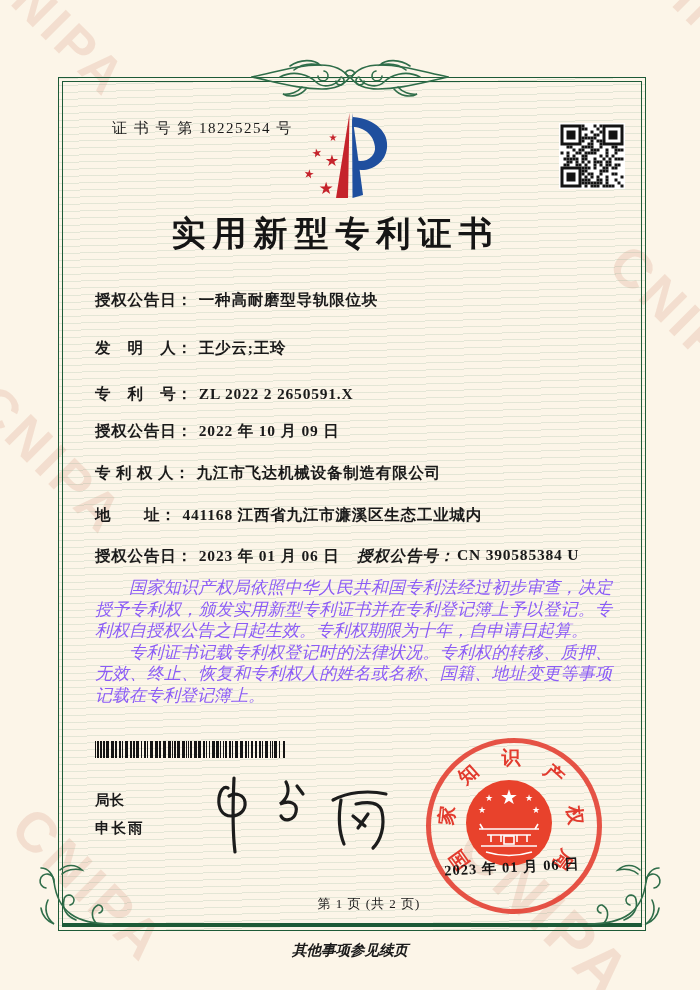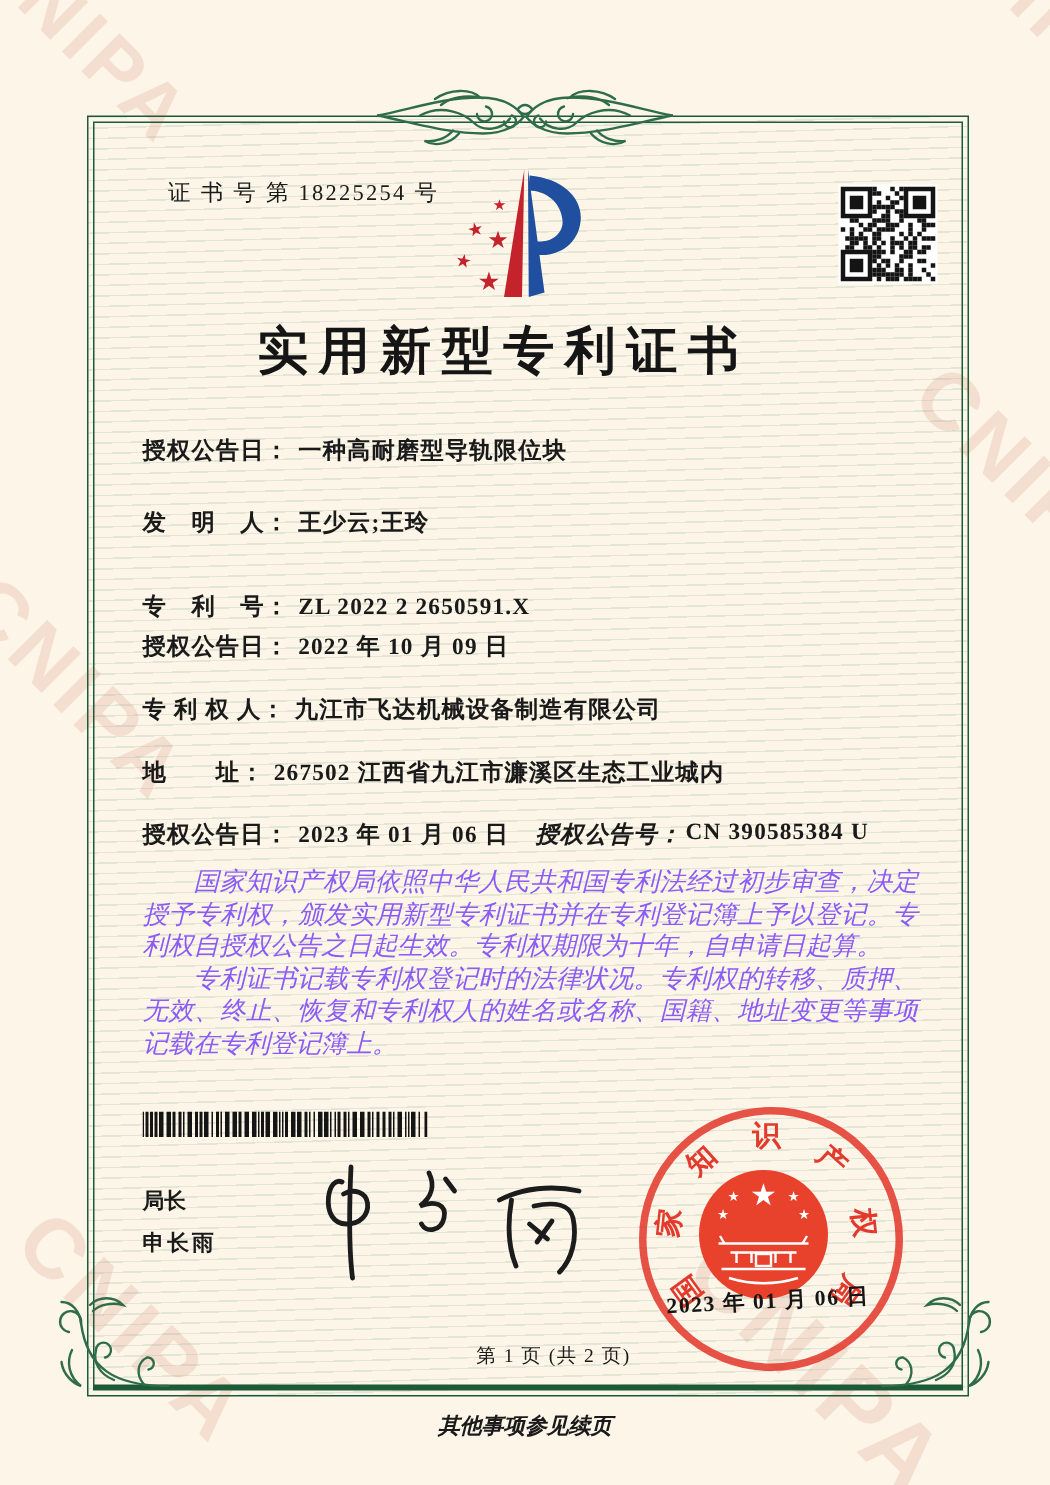--- a/index.html
+++ b/index.html
@@ -314,31 +314,31 @@
     </svg>
 
   <div class="title">实用新型专利证书</div>
 
   <div class="field" style="top:290px;">
     <span class="lbl">授权公告日：</span><span>一种高耐磨型导轨限位块</span>
   </div>
   <div class="field" style="top:338px;">
     <span class="lbl">发　明　人：</span><span>王少云;王玲</span>
   </div>
-  <div class="field" style="top:394px;">
+  <div class="field" style="top:384px;">
     <span class="lbl">专　利　号：</span><span>ZL 2022 2 2650591.X</span>
   </div>
   <div class="field" style="top:421px;">
     <span class="lbl">授权公告日：</span><span>2022 年 10 月 09 日</span>
   </div>
   <div class="field" style="top:463px;">
     <span class="lbl">专 利 权 人：</span><span>九江市飞达机械设备制造有限公司</span>
   </div>
   <div class="field" style="top:505px;">
-    <span class="lbl">地　　址：</span><span>267502 江西省九江市濂溪区生态工业城内</span>
+    <span class="lbl">地　　址：</span><span>441168 江西省九江市濂溪区生态工业城内</span>
   </div>
   <div class="field" style="top:546px;">
     <span class="lbl">授权公告日：</span><span>2023 年 01 月 06 日</span>
     <span class="lbl2">授权公告号：</span>
     <span class="val2">CN 390585384 U</span>
   </div>
 
   <div class="paras">
     <p>国家知识产权局依照中华人民共和国专利法经过初步审查，决定授予专利权，颁发实用新型专利证书并在专利登记簿上予以登记。专利权自授权公告之日起生效。专利权期限为十年，自申请日起算。</p>
     <p>专利证书记载专利权登记时的法律状况。专利权的转移、质押、无效、终止、恢复和专利权人的姓名或名称、国籍、地址变更等事项记载在专利登记簿上。</p>

